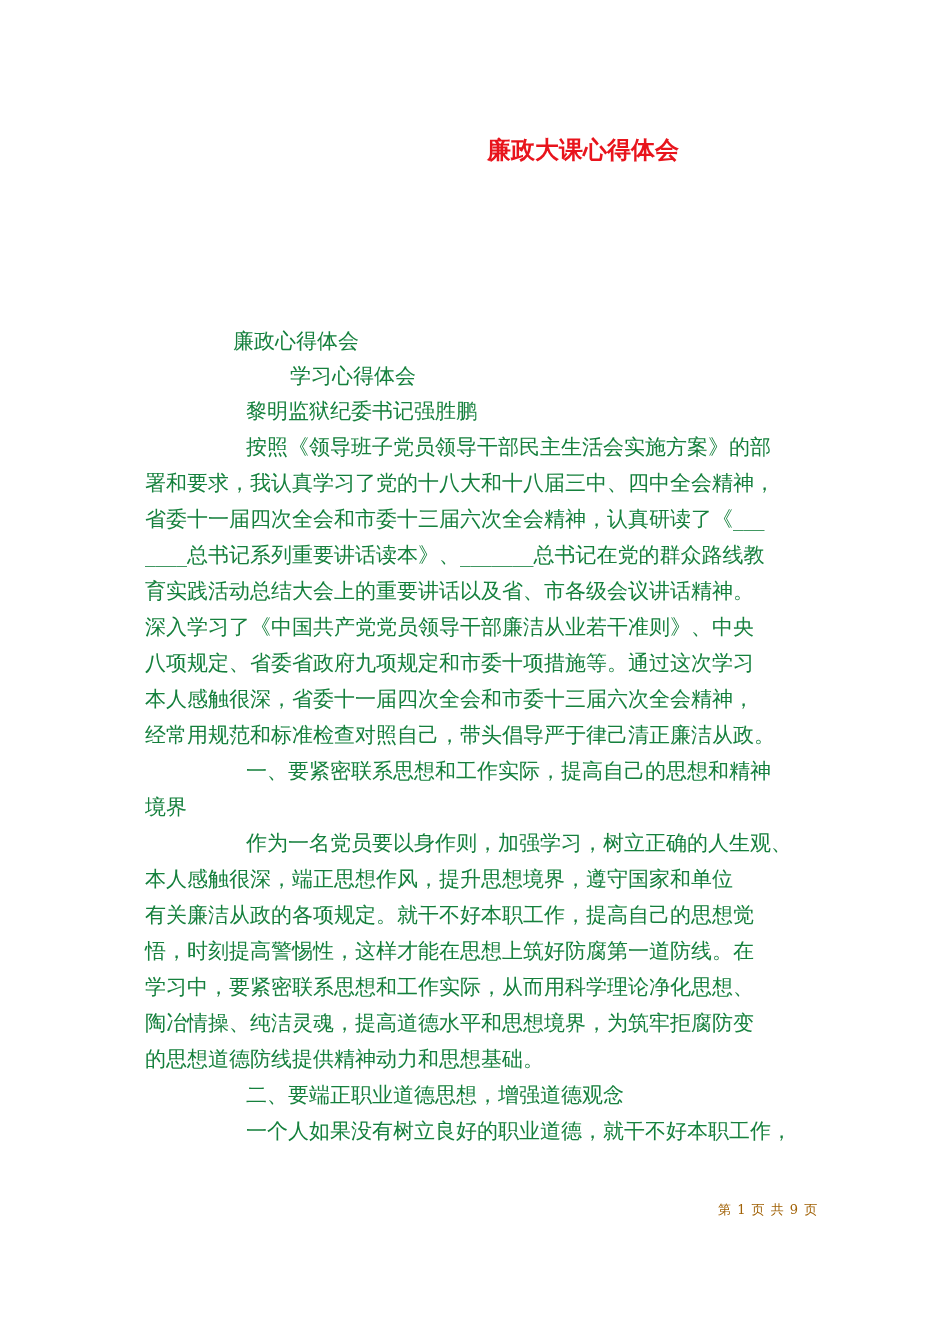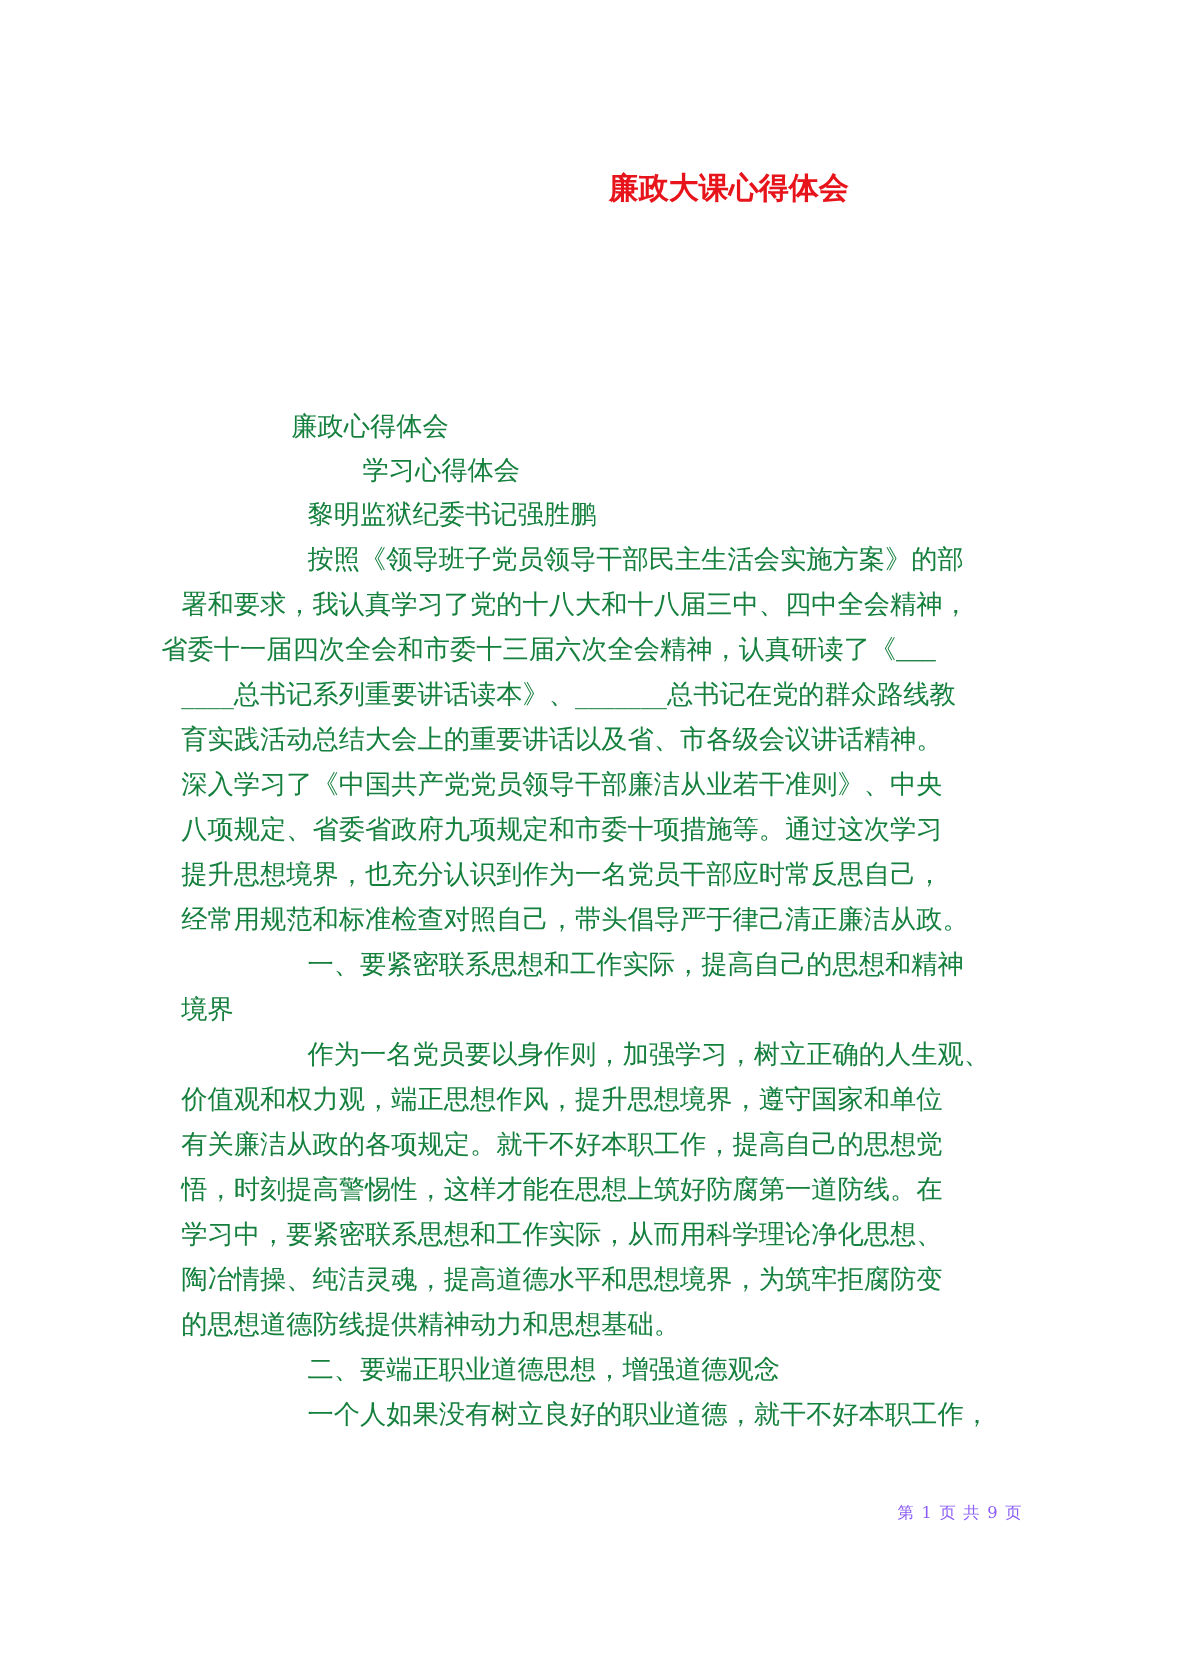--- a/index.html
+++ b/index.html
@@ -39,47 +39,47 @@
       font-size: 21px;
       line-height: 30px;
       white-space: nowrap;
       color: #15803d;
     }
     .footer {
       position: absolute;
       left: 718px;
       top: 1201px;
       font-size: 13px;
-      color: #8b5cf6;
+      color: #a16207;
       white-space: nowrap;
       letter-spacing: 1px;
     }
   </style>
 </head>
 <body>
 
 <div class="page">
   <div class="doc-title">廉政大课心得体会</div>
 
   <div class="line" style="left:233px; top:326px;">廉政心得体会</div>
   <div class="line" style="left:290px; top:361px;">学习心得体会</div>
   <div class="line" style="left:246px; top:396px;">黎明监狱纪委书记强胜鹏</div>
   <div class="line" style="left:246px; top:432px;">按照《领导班子党员领导干部民主生活会实施方案》的部</div>
   <div class="line" style="left:145px; top:468px;">署和要求，我认真学习了党的十八大和十八届三中、四中全会精神，</div>
-  <div class="line" style="left:129px; top:504px;font-family:Liberation Serif, serif;">省委十一届四次全会和市委十三届六次全会精神，认真研读了《___</div>
+  <div class="line" style="left:145px; top:504px;">省委十一届四次全会和市委十三届六次全会精神，认真研读了《___</div>
   <div class="line" style="left:145px; top:540px;text-align:center;">____总书记系列重要讲话读本》、_______总书记在党的群众路线教</div>
   <div class="line" style="left:145px; top:576px;">育实践活动总结大会上的重要讲话以及省、市各级会议讲话精神。</div>
   <div class="line" style="left:145px; top:612px;">深入学习了《中国共产党党员领导干部廉洁从业若干准则》、中央</div>
   <div class="line" style="left:145px; top:648px;">八项规定、省委省政府九项规定和市委十项措施等。通过这次学习</div>
-  <div class="line" style="left:145px; top:684px;">提升思想境界，也充分认识到作为一名党员干部应时常反思自己，</div>
+  <div class="line" style="left:145px; top:684px;">本人感触很深，省委十一届四次全会和市委十三届六次全会精神，</div>
   <div class="line" style="left:145px; top:720px;">经常用规范和标准检查对照自己，带头倡导严于律己清正廉洁从政。</div>
   <div class="line" style="left:246px; top:756px;">一、要紧密联系思想和工作实际，提高自己的思想和精神</div>
   <div class="line" style="left:145px; top:792px;">境界</div>
   <div class="line" style="left:246px; top:828px;">作为一名党员要以身作则，加强学习，树立正确的人生观、</div>
-  <div class="line" style="left:145px; top:864px;">价值观和权力观，端正思想作风，提升思想境界，遵守国家和单位</div>
+  <div class="line" style="left:145px; top:864px;">本人感触很深，端正思想作风，提升思想境界，遵守国家和单位</div>
   <div class="line" style="left:145px; top:900px;">有关廉洁从政的各项规定。就干不好本职工作，提高自己的思想觉</div>
   <div class="line" style="left:145px; top:936px;">悟，时刻提高警惕性，这样才能在思想上筑好防腐第一道防线。在</div>
   <div class="line" style="left:145px; top:972px;">学习中，要紧密联系思想和工作实际，从而用科学理论净化思想、</div>
   <div class="line" style="left:145px; top:1008px;">陶冶情操、纯洁灵魂，提高道德水平和思想境界，为筑牢拒腐防变</div>
   <div class="line" style="left:145px; top:1044px;">的思想道德防线提供精神动力和思想基础。</div>
   <div class="line" style="left:246px; top:1080px;">二、要端正职业道德思想，增强道德观念</div>
   <div class="line" style="left:246px; top:1116px;text-align:right;">一个人如果没有树立良好的职业道德，就干不好本职工作，</div>
 
   <div class="footer">第 1 页 共 9 页</div>
 </div>

